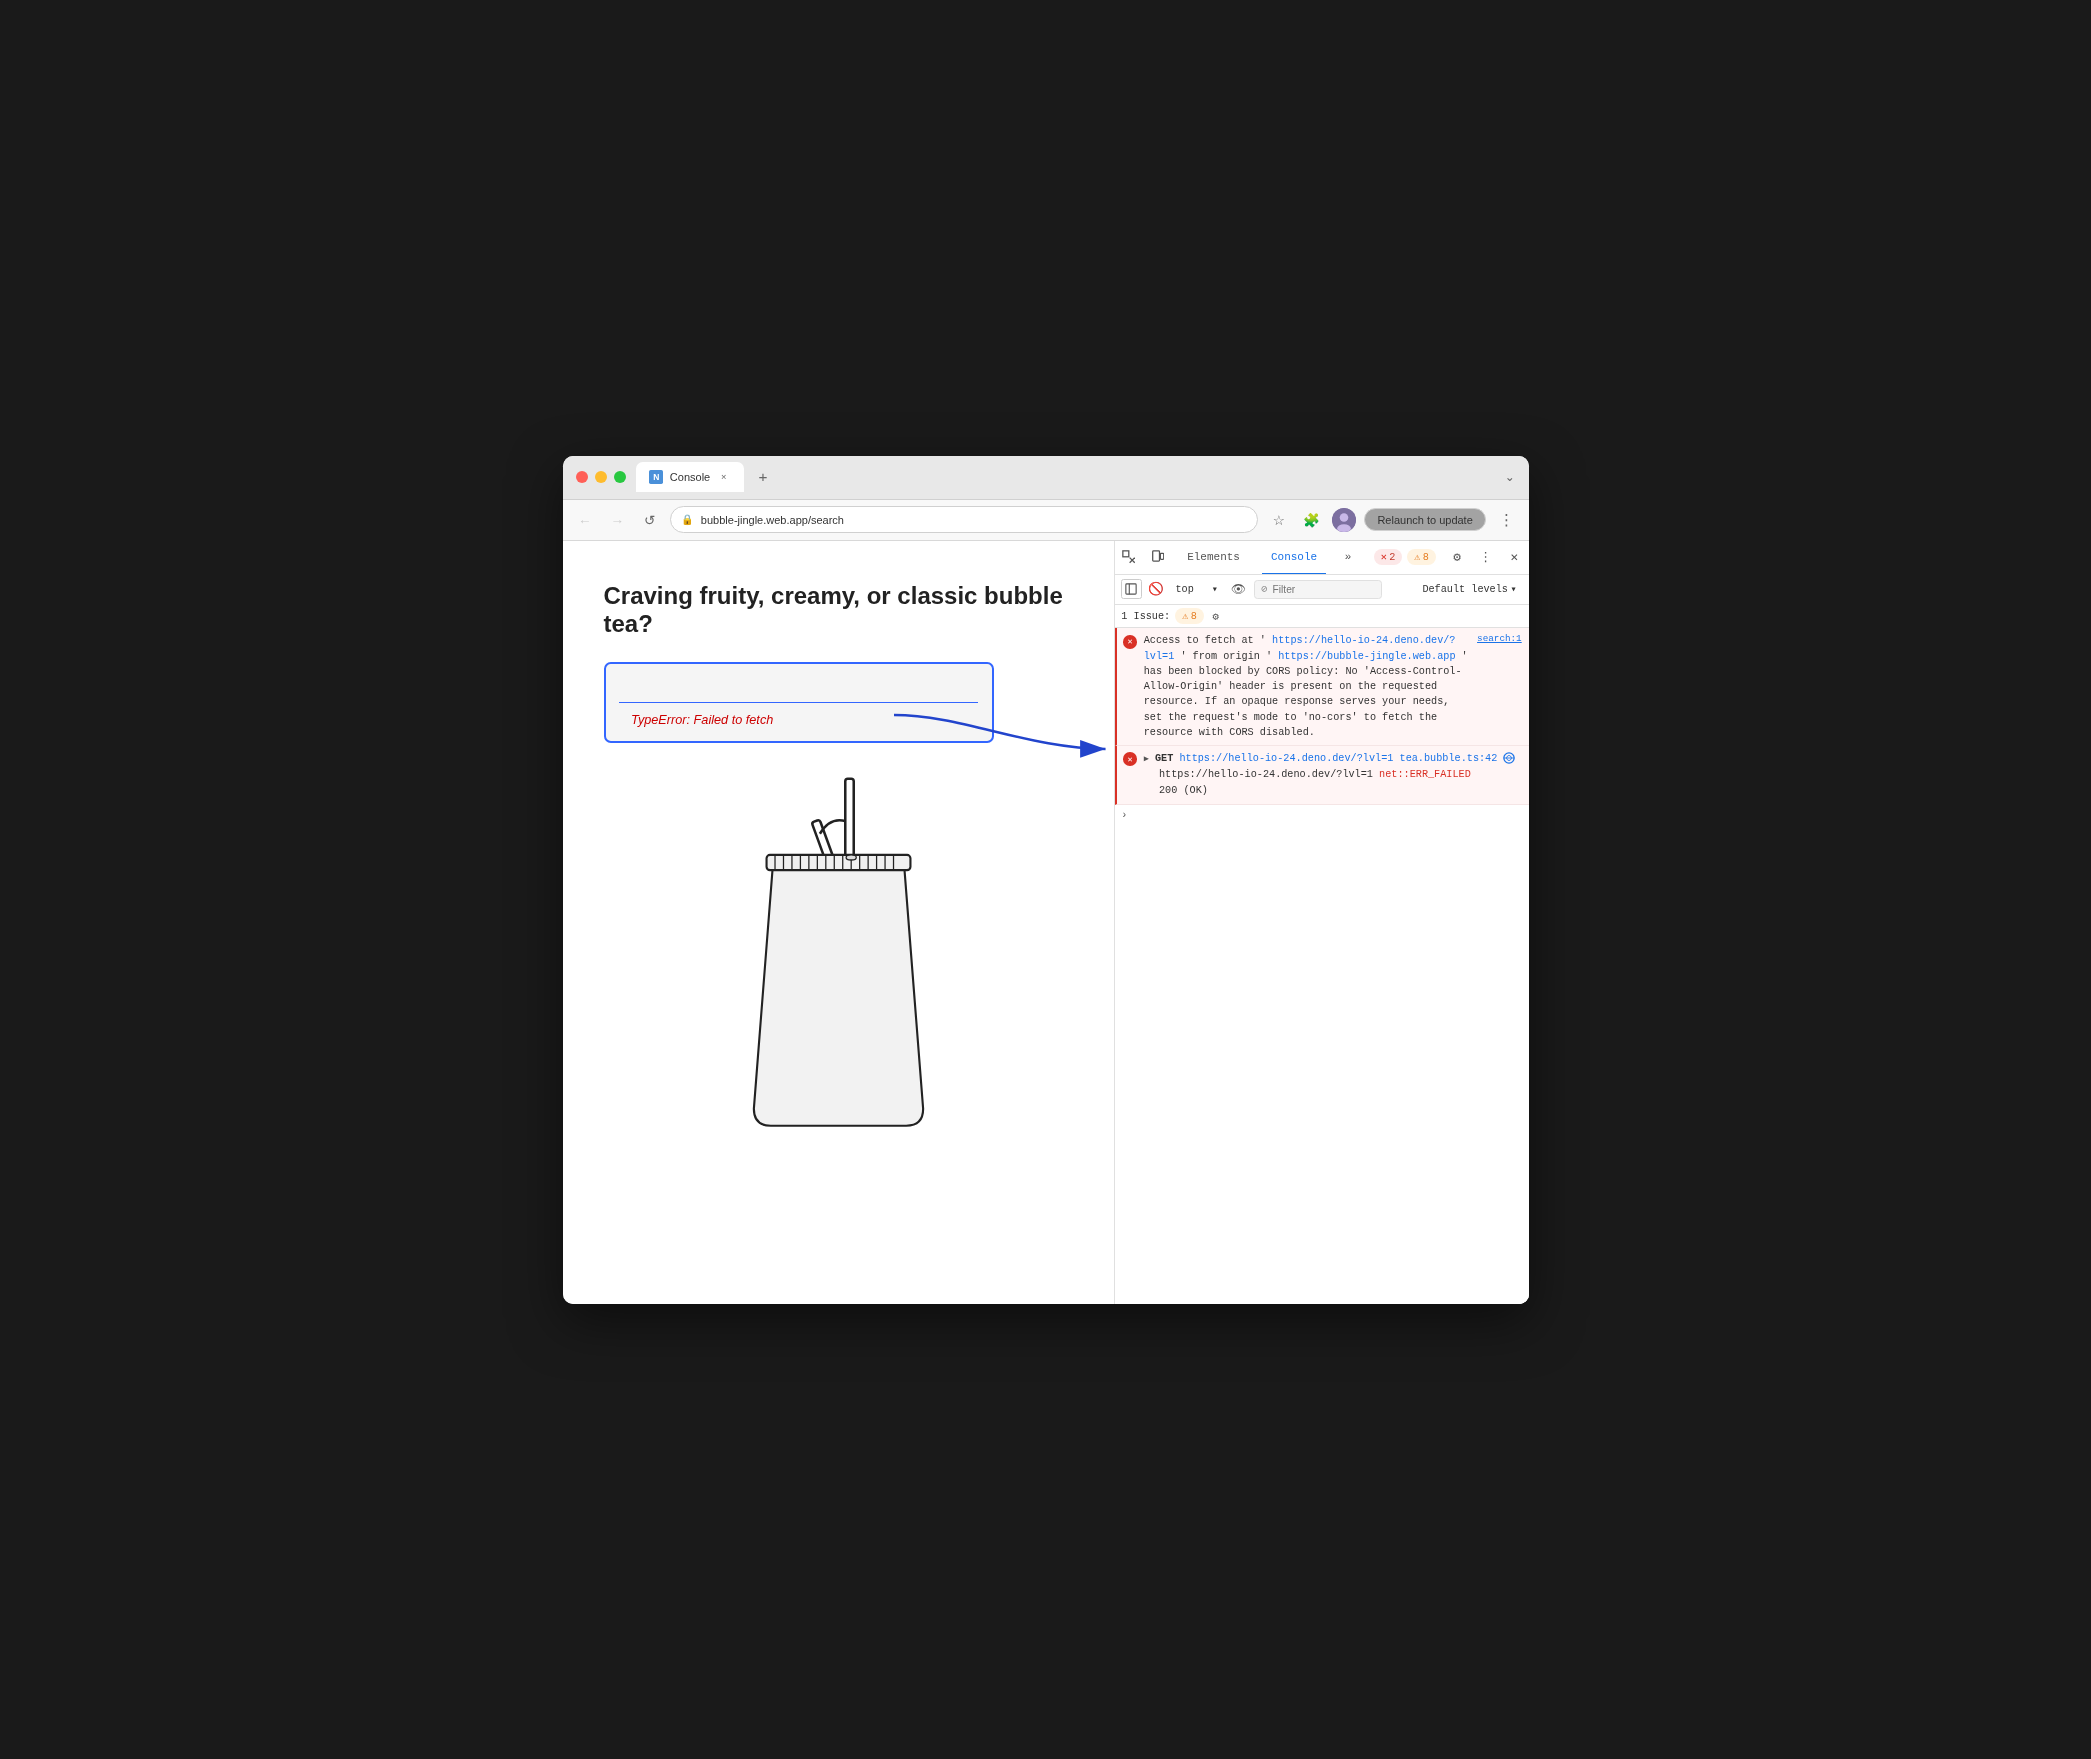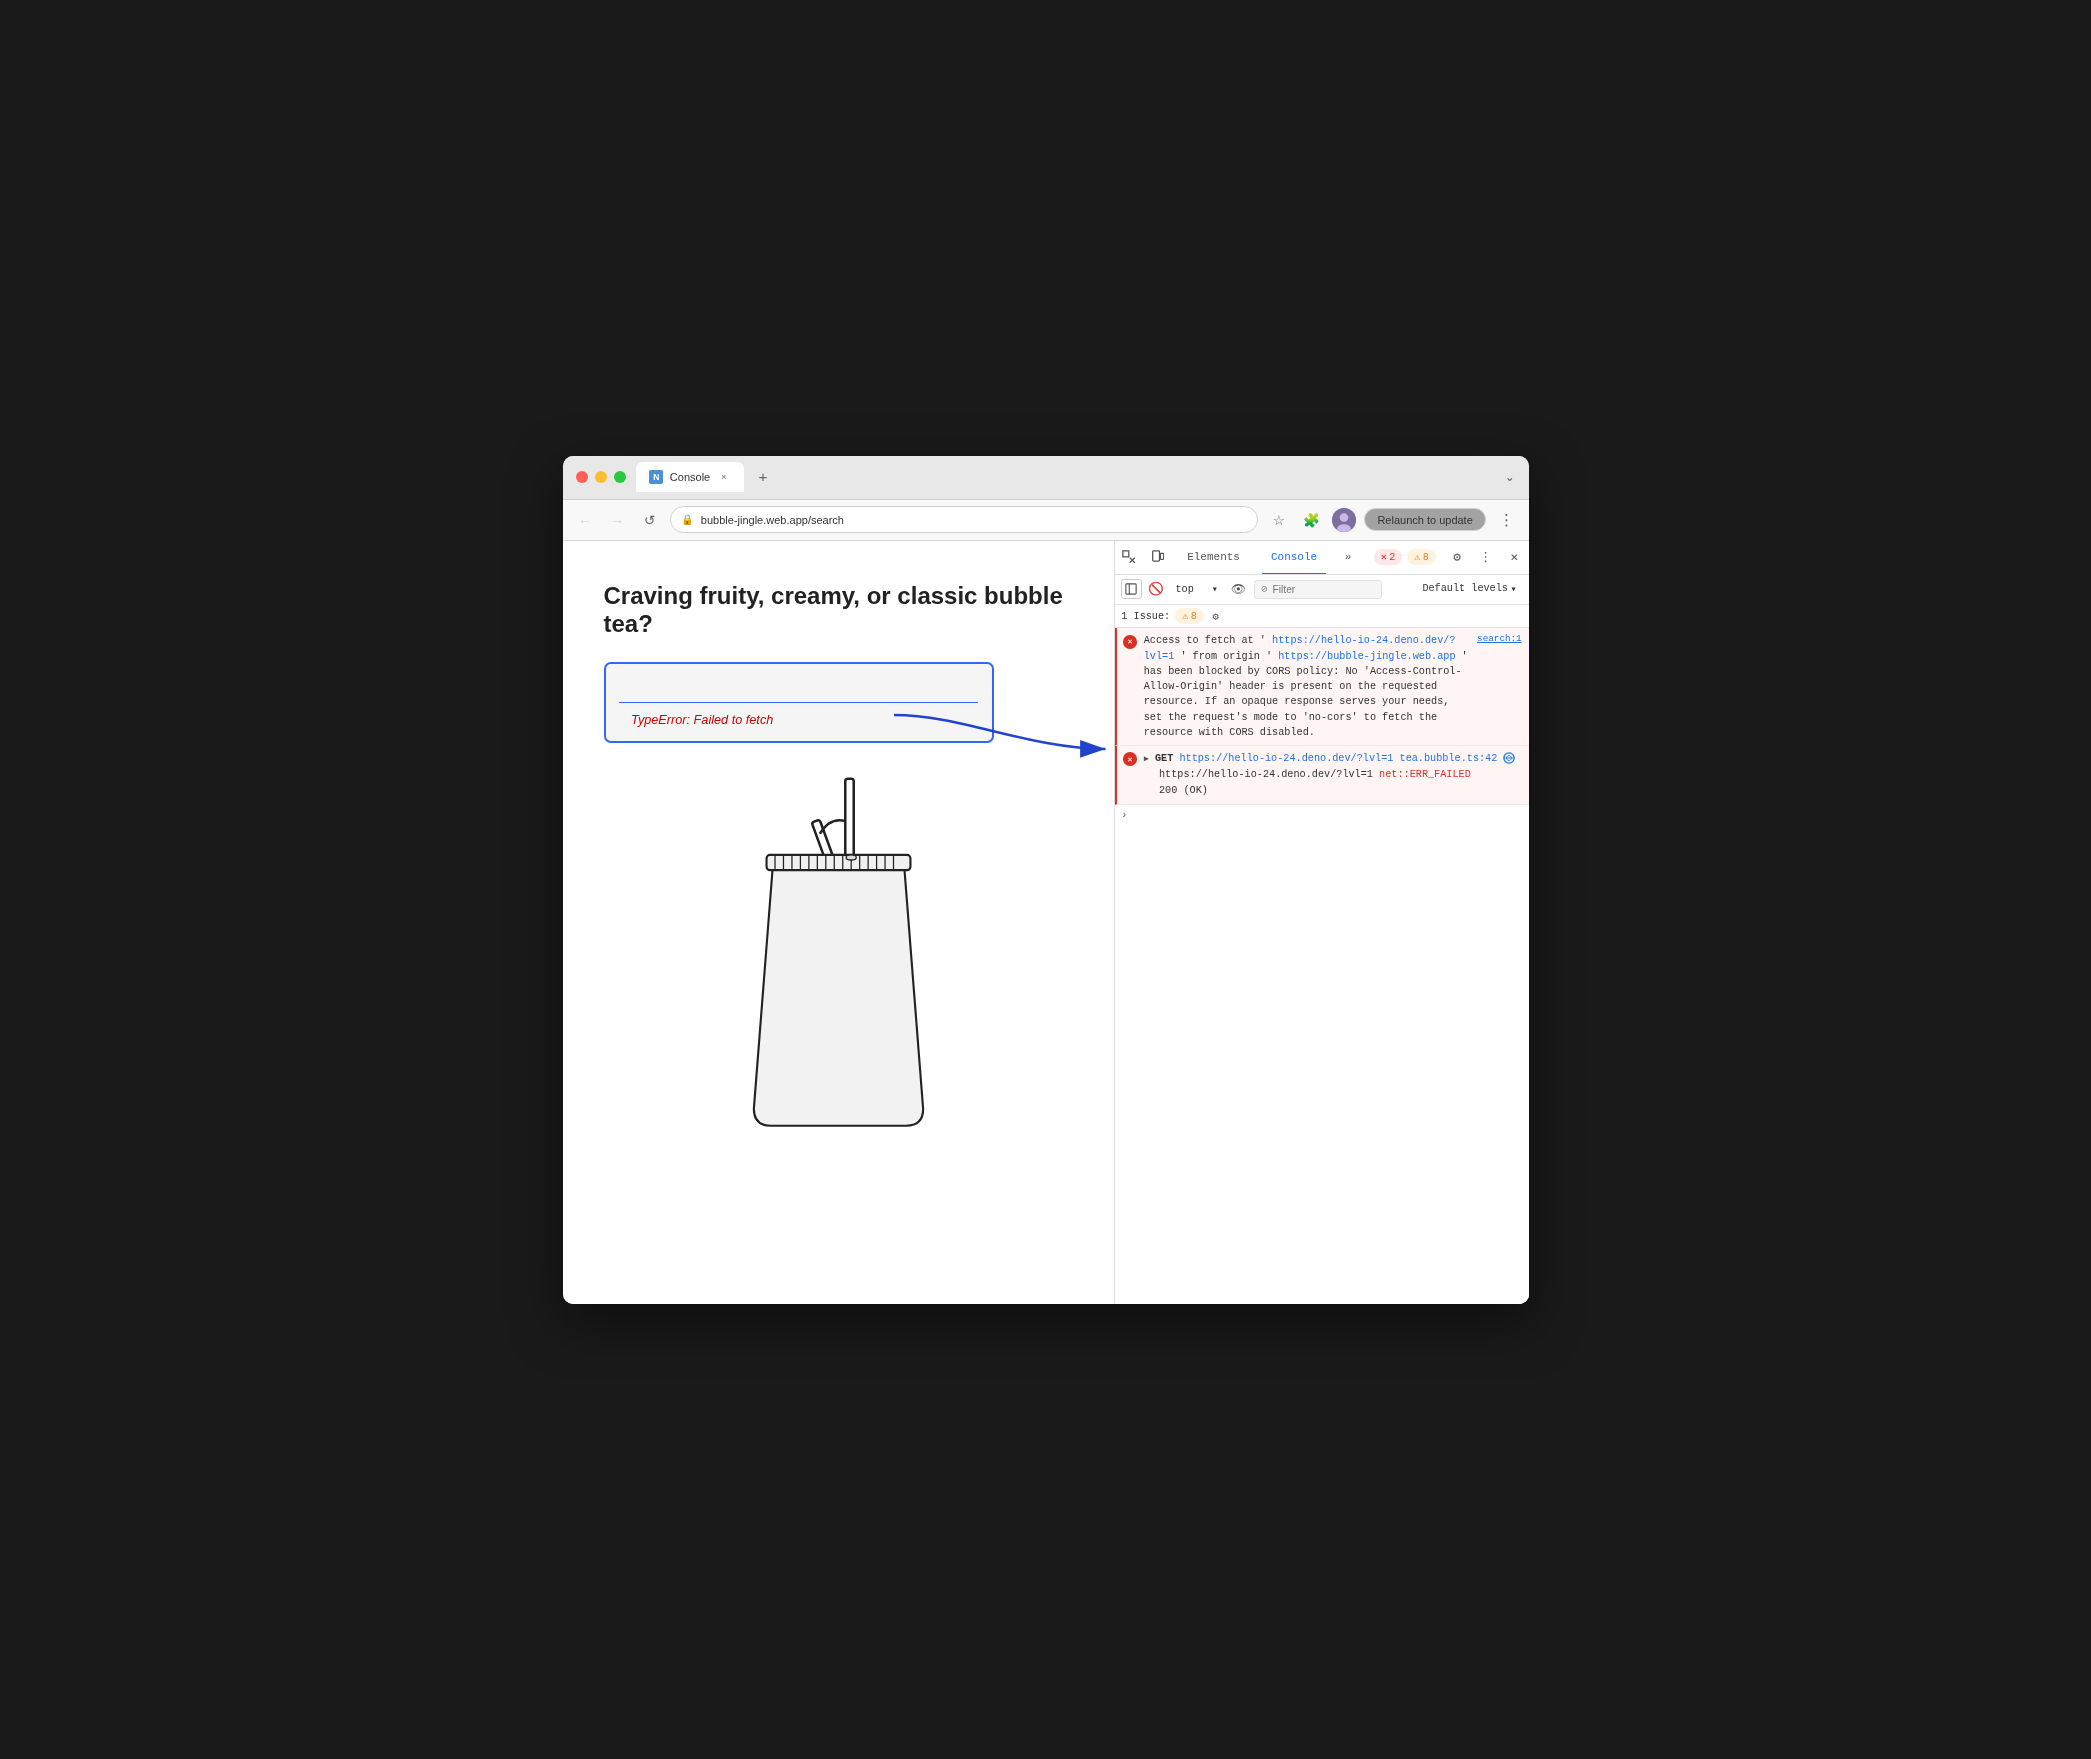--- a/index.html
+++ b/index.html
@@ -381,21 +381,21 @@
     .dt-filter-input {
       border: none;
       background: transparent;
       font-size: 10.2px;
       color: #333;
       outline: none;
       width: 68px;
     }
     .dt-levels-btn {
       display: flex;
-      align-items: flex-start;
+      align-items: center;
       gap: 2.5px;
       font-size: 10.2px;
       color: #333;
       cursor: pointer;
       padding: 2.5px 5.1px;
       border-radius: 3.4px;
       margin-left: 30px;
     }
     .dt-issues-bar {
       display: flex;

